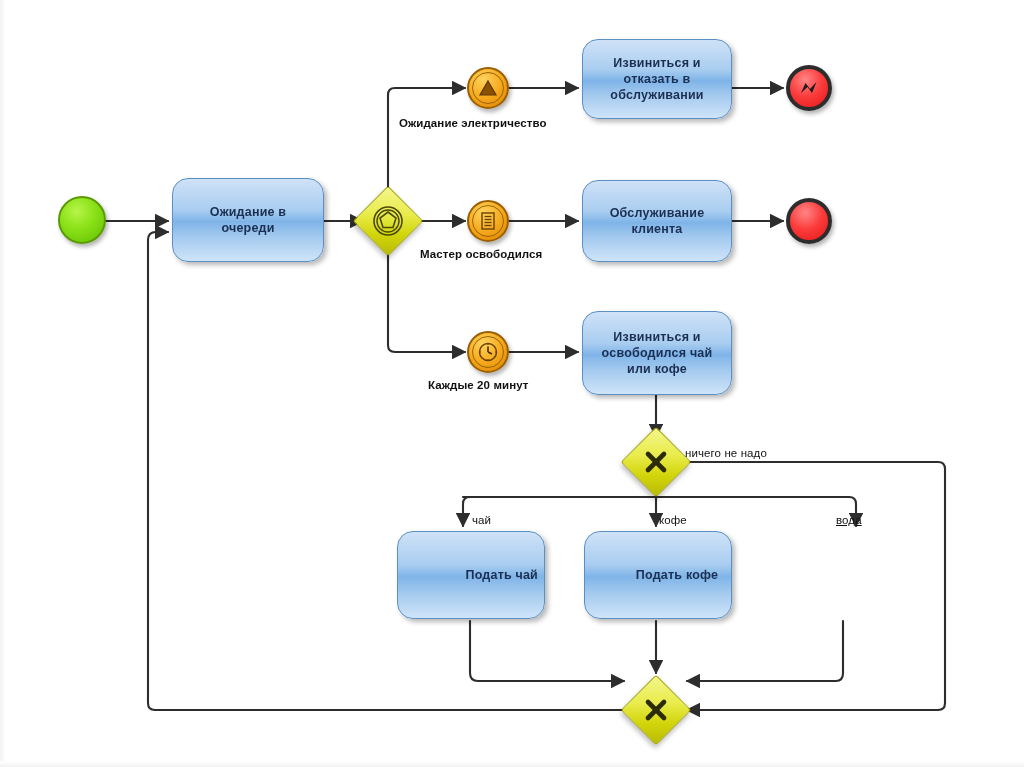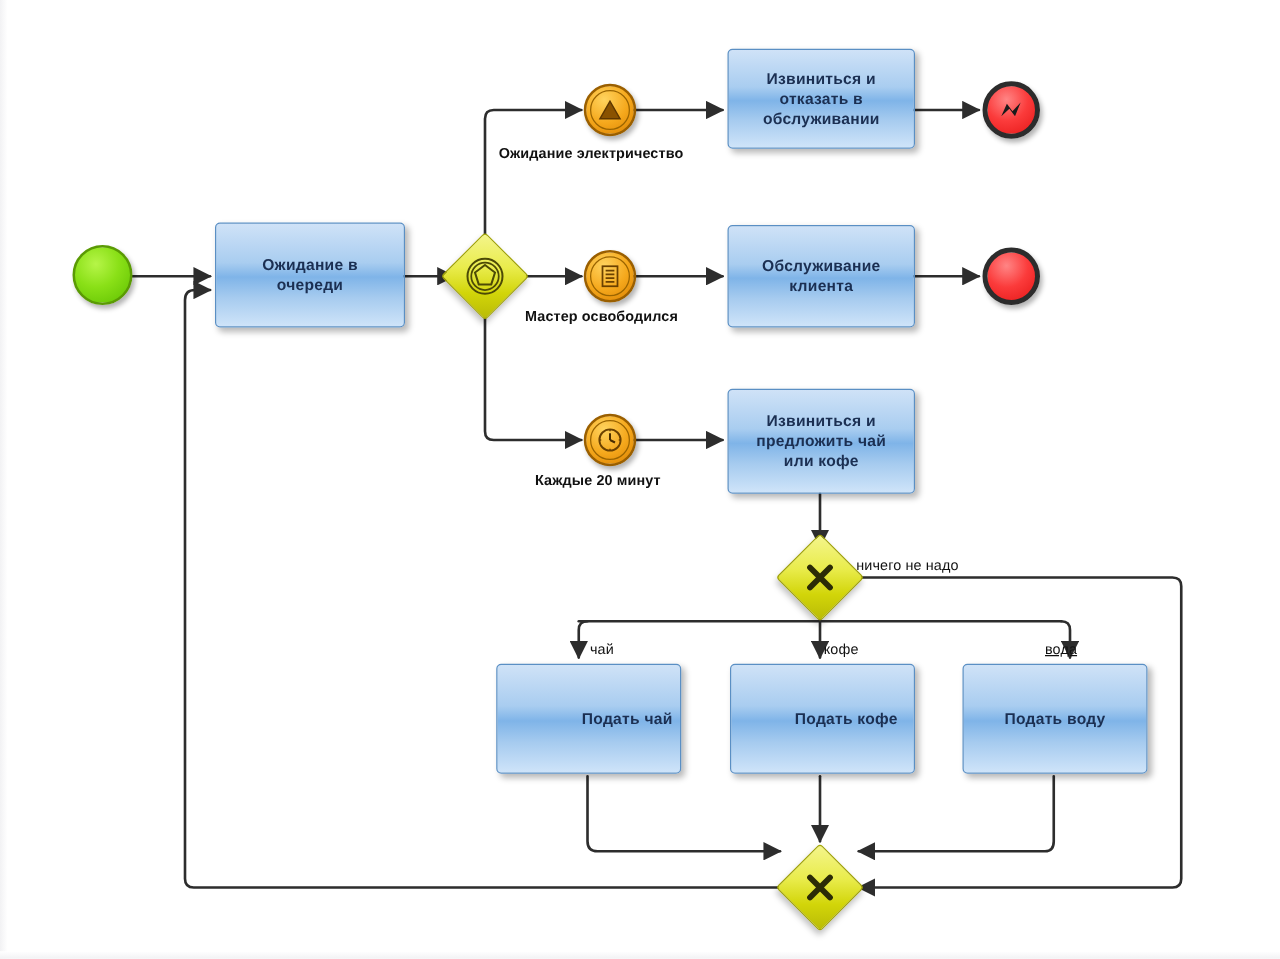--- a/index.html
+++ b/index.html
@@ -21,21 +21,21 @@
   #canvas::after{
     content:"";position:absolute;left:0;bottom:0;width:1024px;height:6px;
     background:linear-gradient(to top,#f2f2f4,#ffffff);
   }
   svg#wires{position:absolute;left:0;top:0;width:1024px;height:767px;}
 
   
   .task{
     position:absolute;
     border:1px solid #5a8fc4;
-    border-radius:4px;
+    border-radius:16px;
     background:linear-gradient(to bottom,#cfe2f7 0%,#a9cdf0 38%,#7fb4e8 52%,#a6cbef 72%,#cfe4f9 100%);
     box-shadow:3px 3px 5px rgba(0,0,0,0.28);
     display:flex;align-items:center;justify-content:center;
     text-align:center;
     color:#1b2f52;
     font-weight:bold;
     font-size:12.5px;
     line-height:16px;
     letter-spacing:0.2px;
     box-sizing:border-box;
@@ -233,21 +233,21 @@
       <line x1="12" y1="19" x2="12" y2="20.8" stroke="#6b4100" stroke-width="1.2"></line>
       <line x1="3.2" y1="12" x2="5" y2="12" stroke="#6b4100" stroke-width="1.2"></line>
       <line x1="19" y1="12" x2="20.8" y2="12" stroke="#6b4100" stroke-width="1.2"></line>
     </svg>
   </div>
   <div class="lbl" style="left:428px;top:379px;">Каждые 20 минут</div>
 
   <div class="task" style="left:582px;top:311px;width:150px;height:84px;">
     <div class="task-inner">
       <span>Извиниться и</span><br>
-      <span>предложить чай</span><br>
+      <span>освободился чай</span><br>
       <span>или кофе</span>
     </div>
   </div>
 
   <div class="gw" style="left:631px;top:437px;width:50px;height:50px;">
     <div class="dia"></div>
     <div class="glyph">
       <svg width="30" height="30" viewBox="0 0 30 30">
         <line x1="7" y1="7" x2="23" y2="23" stroke="#2b2b06" stroke-width="4.6" stroke-linecap="round"></line>
         <line x1="23" y1="7" x2="7" y2="23" stroke="#2b2b06" stroke-width="4.6" stroke-linecap="round"></line>
@@ -265,25 +265,20 @@
       <span>Подать чай</span>
     </div>
   </div>
 
   <div class="task" style="left:584px;top:531px;width:148px;height:88px;padding-left:44px;">
     <div class="task-inner">
       <span>Подать кофе</span>
     </div>
   </div>
 
-  <div class="task" style="left:770px;top:531px;width:148px;height:88px;">
-    <div class="task-inner">
-      <span>Подать воду</span>
-    </div>
-  </div>
 
   <div class="gw" style="left:631px;top:685px;width:50px;height:50px;">
     <div class="dia"></div>
     <div class="glyph">
       <svg width="30" height="30" viewBox="0 0 30 30">
         <line x1="7" y1="7" x2="23" y2="23" stroke="#2b2b06" stroke-width="4.6" stroke-linecap="round"></line>
         <line x1="23" y1="7" x2="7" y2="23" stroke="#2b2b06" stroke-width="4.6" stroke-linecap="round"></line>
       </svg>
     </div>
   </div>

